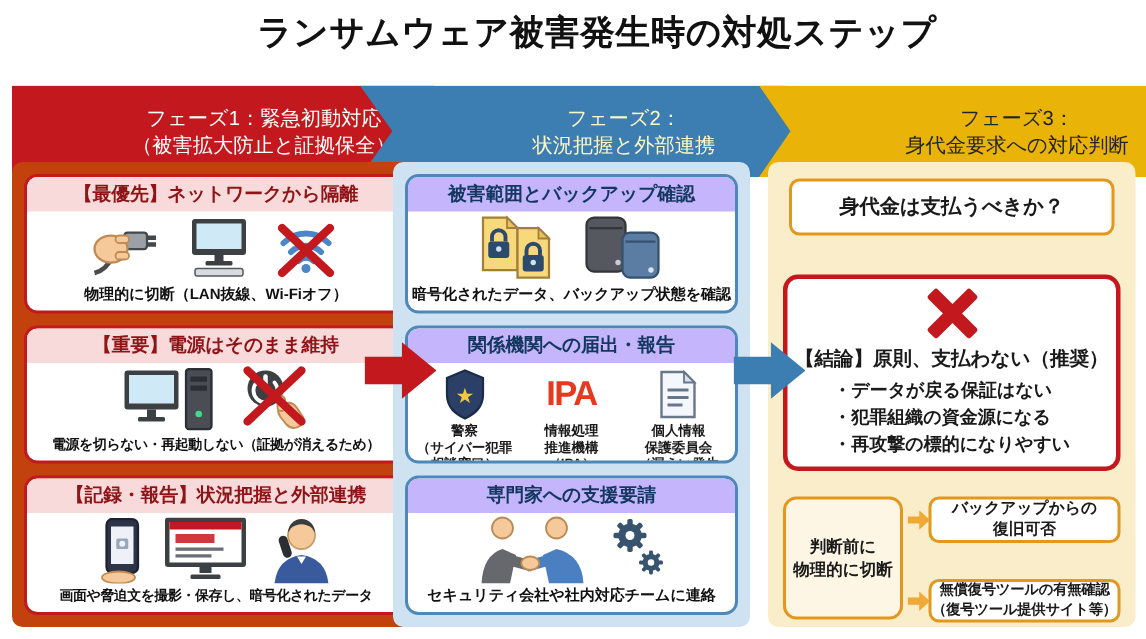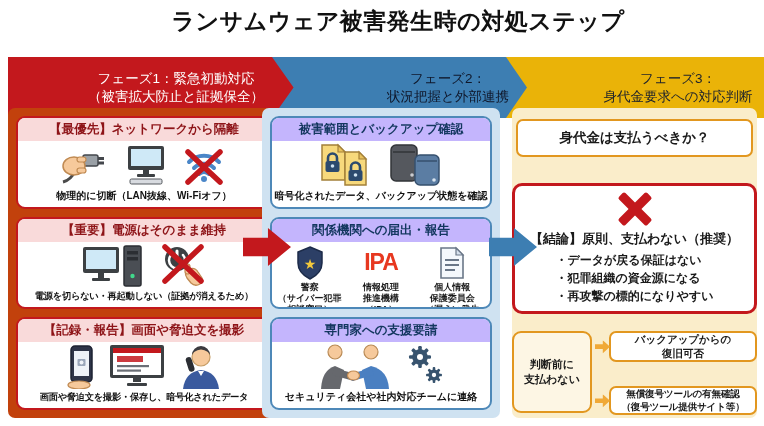--- a/index.html
+++ b/index.html
@@ -7,32 +7,32 @@
         font-family:"Liberation Sans","DejaVu Sans",sans-serif;color:#1a1a1a;}
   .title{position:absolute;top:6px;left:16px;width:764px;margin:0;text-align:center;
          font-size:23px;font-weight:bold;color:#111;letter-spacing:.5px;}
 
   
   .hdr{position:absolute;top:57px;height:61px;display:flex;align-items:center;justify-content:center;
        font-weight:normal;font-size:13.5px;line-height:1.28;text-align:center;padding-left:44px;}
   .hdr span{white-space:pre-line;display:block;}
   .hdr1{left:8px;width:262px;background:#c3181d;color:#fff;
         clip-path:polygon(0 0,92% 0,100% 50%,92% 100%,0 100%);}
-  .hdr2{left:272px;width:264px;background:#3d7eb2;color:#0f172a;
+  .hdr2{left:240px;width:264px;background:#3d7eb2;color:#fef9c3;
         clip-path:polygon(0 0,92% 0,100% 50%,92% 100%,0 100%,7% 50%);}
   .hdr3{left:506px;width:256px;background:#eab308;color:#20242b;
         clip-path:polygon(0 0,93% 0,100% 50%,93% 100%,0 100%,7% 50%);}
   .hdr1 span{padding-right:14px;} .hdr2 span,.hdr3 span{padding-left:10px;padding-right:10px;}
 
   
   .panel{position:absolute;top:108px;height:310px;border-radius:7px;box-sizing:border-box;
          padding:8px;display:flex;flex-direction:column;gap:8px;}
   .p1{left:8px;width:272px;background:#c2410c;}
   .p2{left:262px;width:238px;background:#cfe2f1;}
-  .p3{left:512px;width:245px;background:#faedca;padding:9px 0;}
+  .p3{left:512px;width:245px;background:#faedca;padding:9px 10px;}
 
   
   .card{background:#fff;border-radius:9px;flex:1;display:flex;flex-direction:column;
         overflow:hidden;box-sizing:border-box;}
   .p1 .card{border:2px solid #c3181d;}
   .p2 .card{border:2px solid #4d88b8;}
   .card-title{font-weight:bold;font-size:12.5px;text-align:center;padding:3px 2px;}
   .p1 .card-title{background:#f9dada;color:#8e1418;}
   .p2 .card-title{background:#c4b5fd;color:#13375f;}
   .icons{flex:1;display:flex;align-items:center;justify-content:center;gap:12px;padding:1px 2px;}
@@ -161,21 +161,21 @@
             <rect x="26" y="20" width="5" height="10" rx="2.5" fill="#f6c99b" stroke="#c08a52" stroke-width="1.2"></rect>
             <line x1="6" y1="3" x2="42" y2="37" stroke="#c3181d" stroke-width="5.5" stroke-linecap="round"></line>
             <line x1="42" y1="3" x2="6" y2="37" stroke="#c3181d" stroke-width="5.5" stroke-linecap="round"></line>
           </svg>
         </span>
       </div>
       <div class="caption tight">電源を切らない・再起動しない（証拠が消えるため）</div>
     </div>
 
     <div class="card">
-      <div class="card-title">【記録・報告】画面や脅迫文を撮影</div>
+      <div class="card-title">【記録・報告】状況把握と外部連携</div>
       <div class="icons">
         <span>
           <svg width="30" height="44" viewBox="0 0 30 44">
             <rect x="5" y="1" width="21" height="36" rx="4" fill="#2e3448" stroke="#1d2232" stroke-width="1.5"></rect>
             <rect x="8" y="6" width="15" height="25" fill="#eef2f8"></rect>
             <rect x="11.5" y="14" width="8" height="7" rx="1" fill="#9aa6ba"></rect>
             <circle cx="15.5" cy="17.5" r="2" fill="#eef2f8"></circle>
             <ellipse cx="13" cy="40" rx="11" ry="4" fill="#f6c99b" stroke="#c08a52" stroke-width="1.2"></ellipse>
           </svg>
         </span>
@@ -328,21 +328,21 @@
       <div class="conclusion-title">【結論】原則、支払わない（推奨）</div>
       <div class="bullets">
         <div class="bullet">・データが戻る保証はない</div>
         <div class="bullet">・犯罪組織の資金源になる</div>
         <div class="bullet">・再攻撃の標的になりやすい</div>
       </div>
     </div>
 
     <div class="check-row">
       <div class="check-left">判断前に
-支払わない</div>
+物理的に切断</div>
       <div class="check-items">
         <div class="rbox a">バックアップからの
 復旧可否</div>
         <div class="rbox b">無償復号ツールの有無確認
 （復号ツール提供サイト等）</div>
       </div>
     </div>
   </div>
 
   <div class="flow-arrow flow-red"></div>

